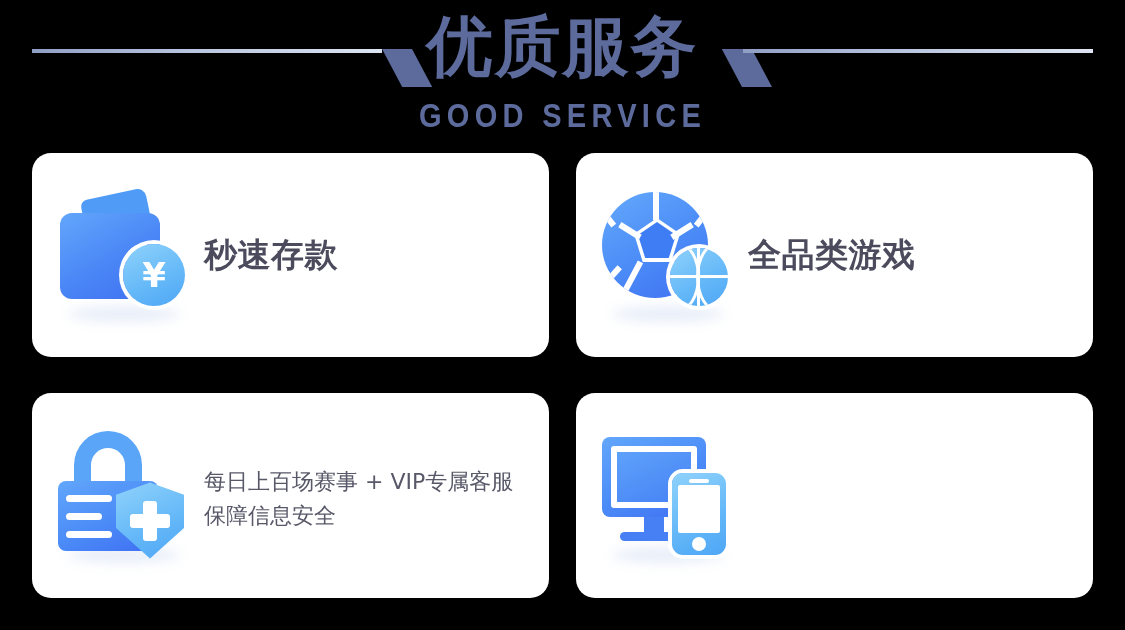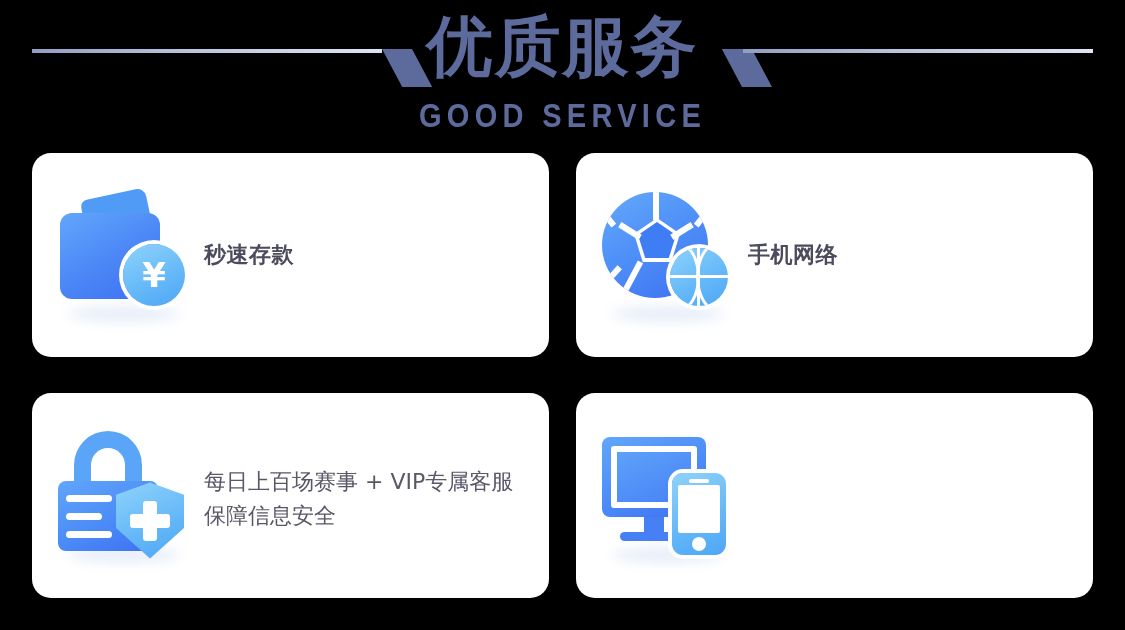--- a/index.html
+++ b/index.html
@@ -128,21 +128,21 @@
     margin-left: 22px;
   }
 
   .card-text {
     flex: 1 1 auto;
     padding-right: 16px;
     padding-left: 4px;
   }
 
   .card-title {
-    font-size: 22px;
+    font-size: 33px;
     line-height: 42px;
     font-weight: bold;
     color: #4b4b5d;
     letter-spacing: 0.5px;
     font-family: "DejaVu Sans", "Liberation Sans", sans-serif;
     white-space: nowrap;
   }
 
   .card-desc {
     margin-top: 6px;
@@ -465,21 +465,21 @@
         <div class="seam" style="left:-4px; top:82px; width:26px; height:6px; transform:rotate(-48deg);"></div>
       </div>
       <div class="ball-basket">
         <div class="bk-v"></div>
         <div class="bk-h"></div>
         <div class="bk-c1"></div>
         <div class="bk-c2"></div>
       </div>
     </div>
     <div class="card-text">
-      <div class="card-title">手机网络</div>
+      <div class="card-title">全品类游戏</div>
     </div>
   </div>
 
   <div class="card">
     <div class="card-icon">
       <div class="ico-shadow"></div>
       <div class="lock-shackle"></div>
       <div class="lock-body"></div>
       <div class="lock-dash d1"></div>
       <div class="lock-dash d2"></div>

